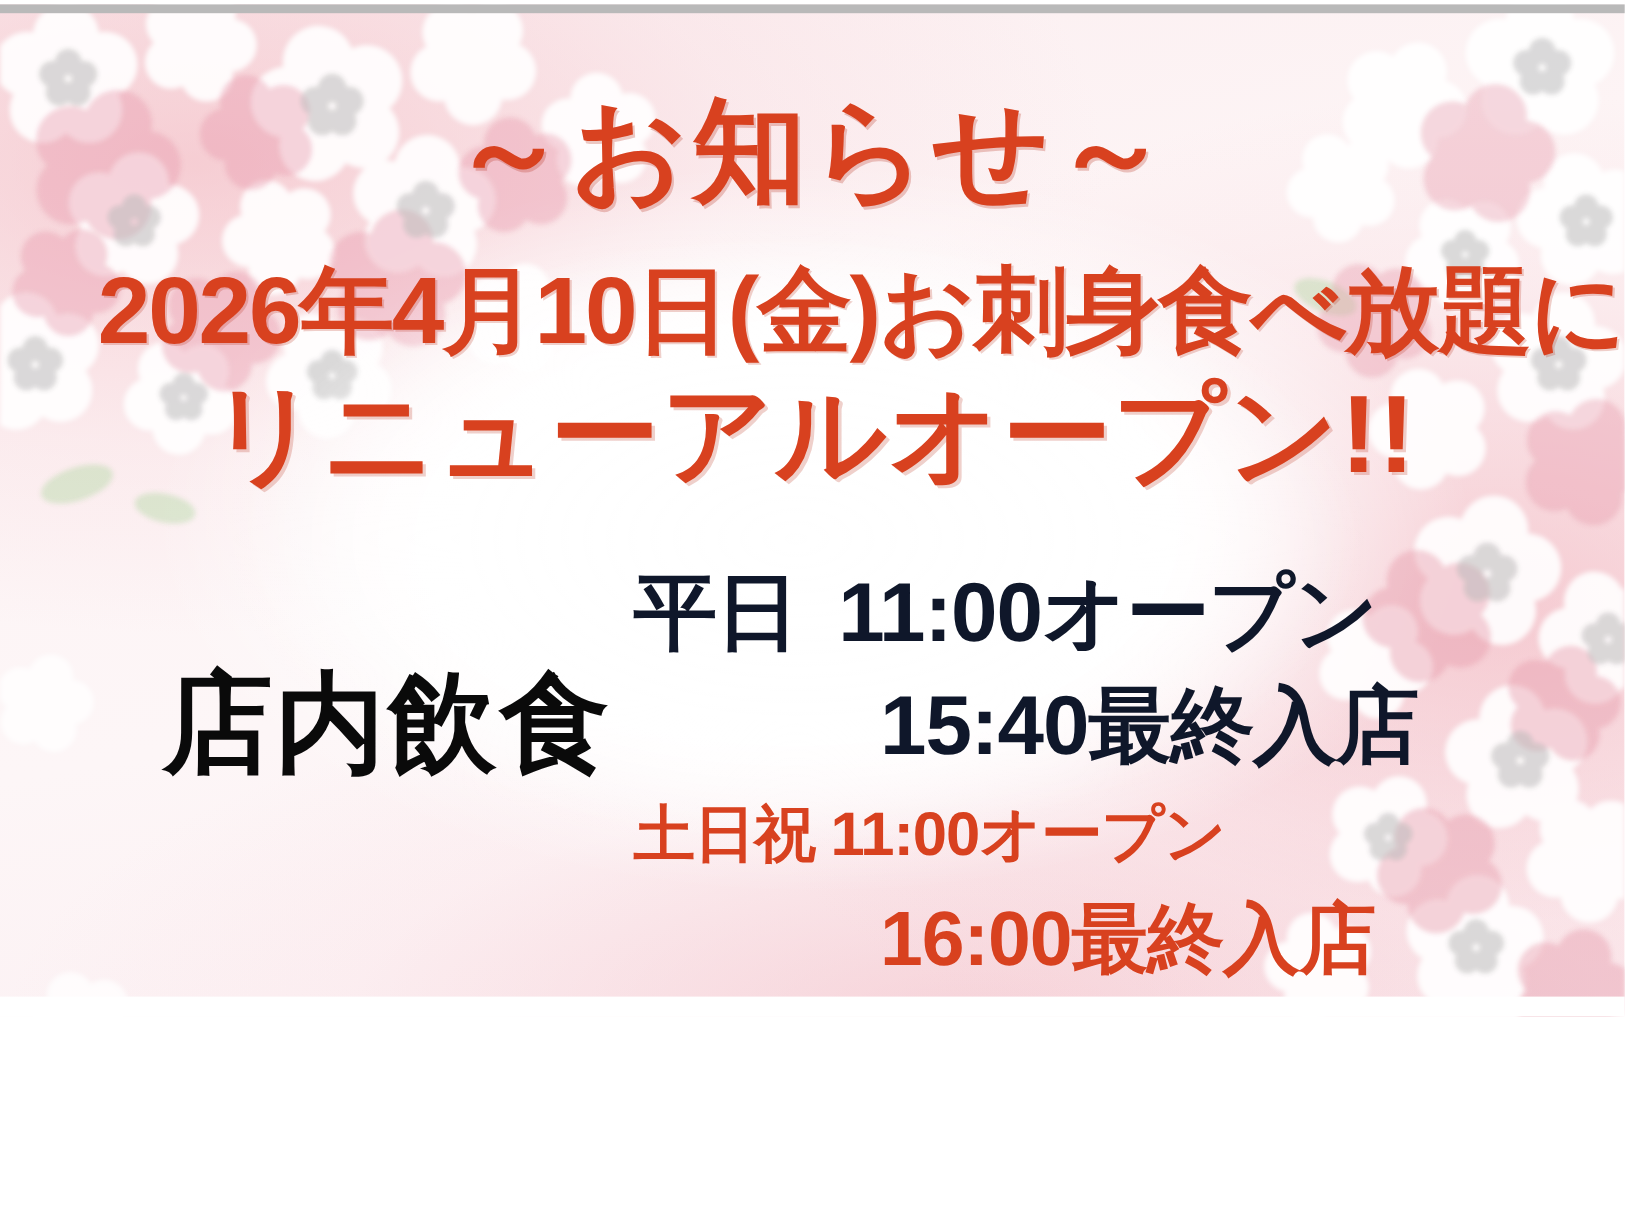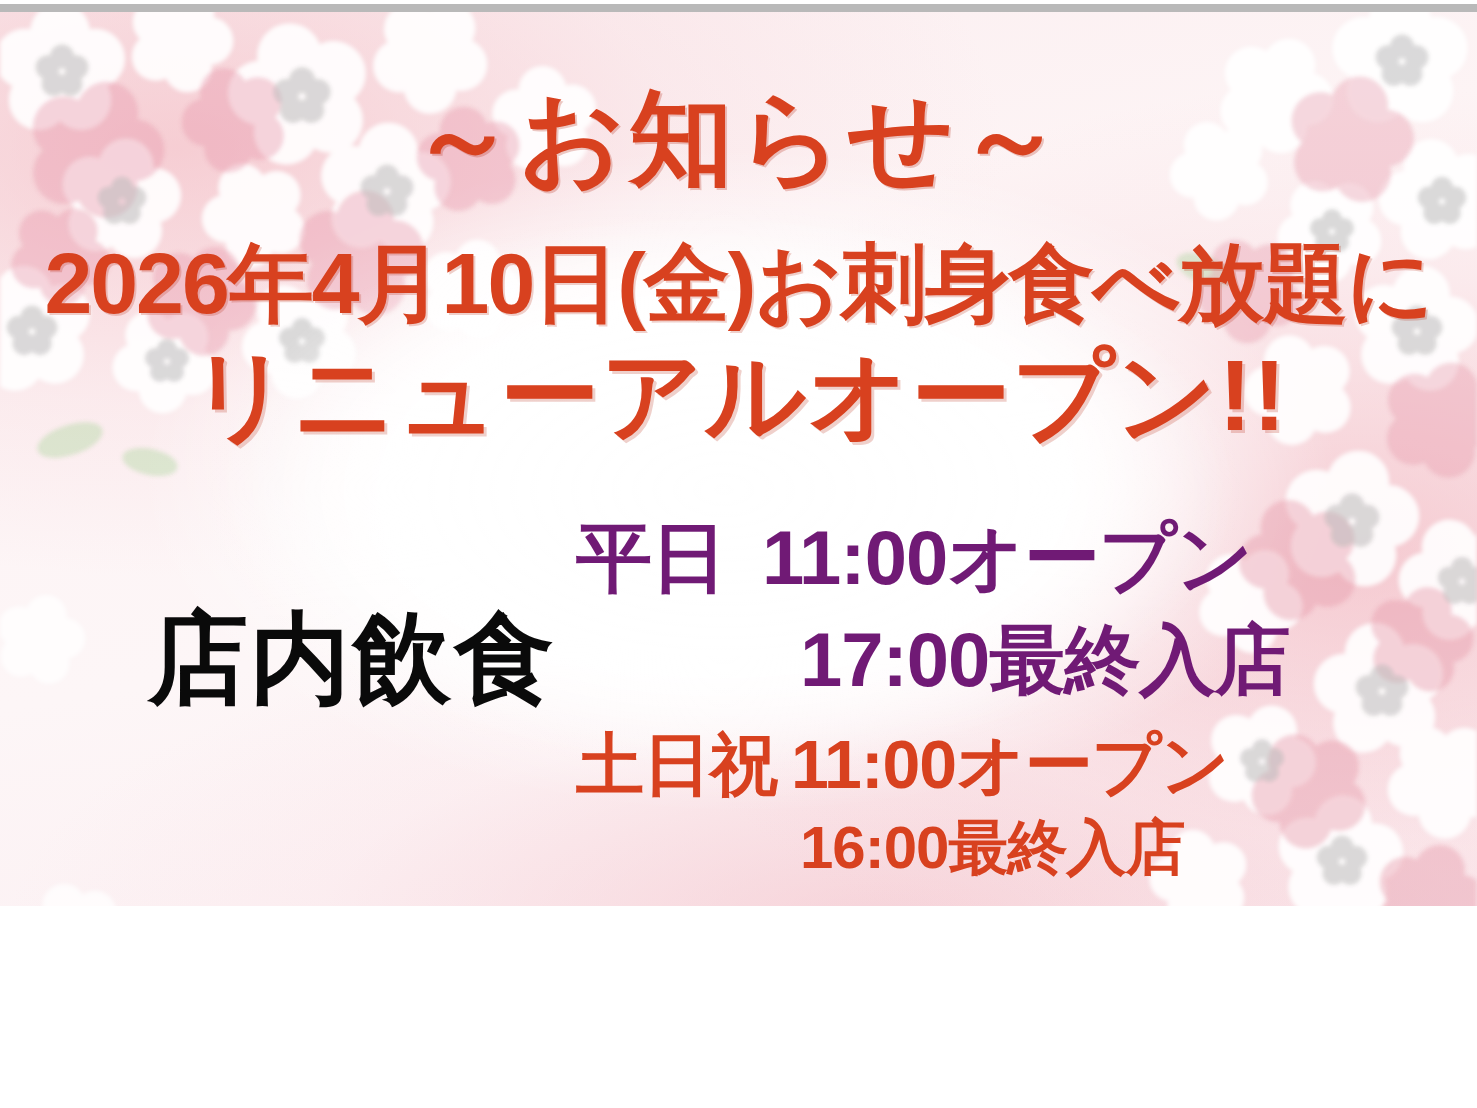--- a/index.html
+++ b/index.html
@@ -66,35 +66,35 @@
     z-index: 5;
   }
   .line {
     position: absolute;
     white-space: nowrap;
     font-weight: 700;
     letter-spacing: -0.5px;
     line-height: 1;
   }
   .red   { color: #d8411f; }
-  .blue  { color: #701a75; }
+  .blue  { color: #0f172a; }
   .black { color: #0a0a0a; }
 
   #title {
     top: 86px;
     left: 0; right: 0;
     text-align: center;
     font-size: 104px;
     letter-spacing: 4px;
     text-shadow: 2px 2px 0 rgba(180,40,20,0.25);
   }
   #date-line {
     top: 240px;
     left: 0; right: 0;
-    text-align: center;
+    text-align: right;
     font-size: 86px;
     letter-spacing: -2px;
     text-shadow: 2px 2px 0 rgba(180,40,20,0.22);
   }
   #renewal-line {
     top: 345px;
     left: 0; right: 0;
     text-align: center;
     font-size: 100px;
     letter-spacing: 1px;
@@ -117,28 +117,28 @@
   #weekday-open .gap { display: inline-block; width: 36px; }
   #weekday-last {
     top: 622px;
     left: 800px;
     font-size: 76px;
     letter-spacing: -1px;
   }
   #weekend-open {
     top: 730px;
     left: 576px;
-    font-size: 68px;
+    font-size: 56px;
     letter-spacing: -1px;
   }
   #weekend-open .gap { display: inline-block; width: 14px; }
   #weekend-last {
     top: 818px;
     left: 800px;
-    font-size: 60px;
+    font-size: 70px;
     letter-spacing: -1px;
   }
 
   #retail-row {
     position: absolute;
     top: 920px;
     left: 96px;
     white-space: nowrap;
     display: flex;
     align-items: baseline;
@@ -310,21 +310,21 @@
     <div class="line red" id="date-line">2026年4月10日(金)お刺身食べ放題に</div>
 
     <div class="line black" id="dine-in-label">店内飲食</div>
 
     <div class="line red" id="renewal-line">リニューアルオープン!!</div>
 
     <div class="line blue" id="weekday-open">
       <span>平日</span><span class="gap"></span><span>11:00オープン</span>
     </div>
 
-    <div class="line blue" id="weekday-last">17:00最終入店</div>
+    <div class="line blue" id="weekday-last">15:40最終入店</div>
 
     <div class="line red" id="weekend-open">
       <span>土日祝</span><span class="gap"></span><span>11:00オープン</span>
     </div>
 
     <div class="line red" id="weekend-last">16:00最終入店</div>
 
 
   </div>
 </div>

